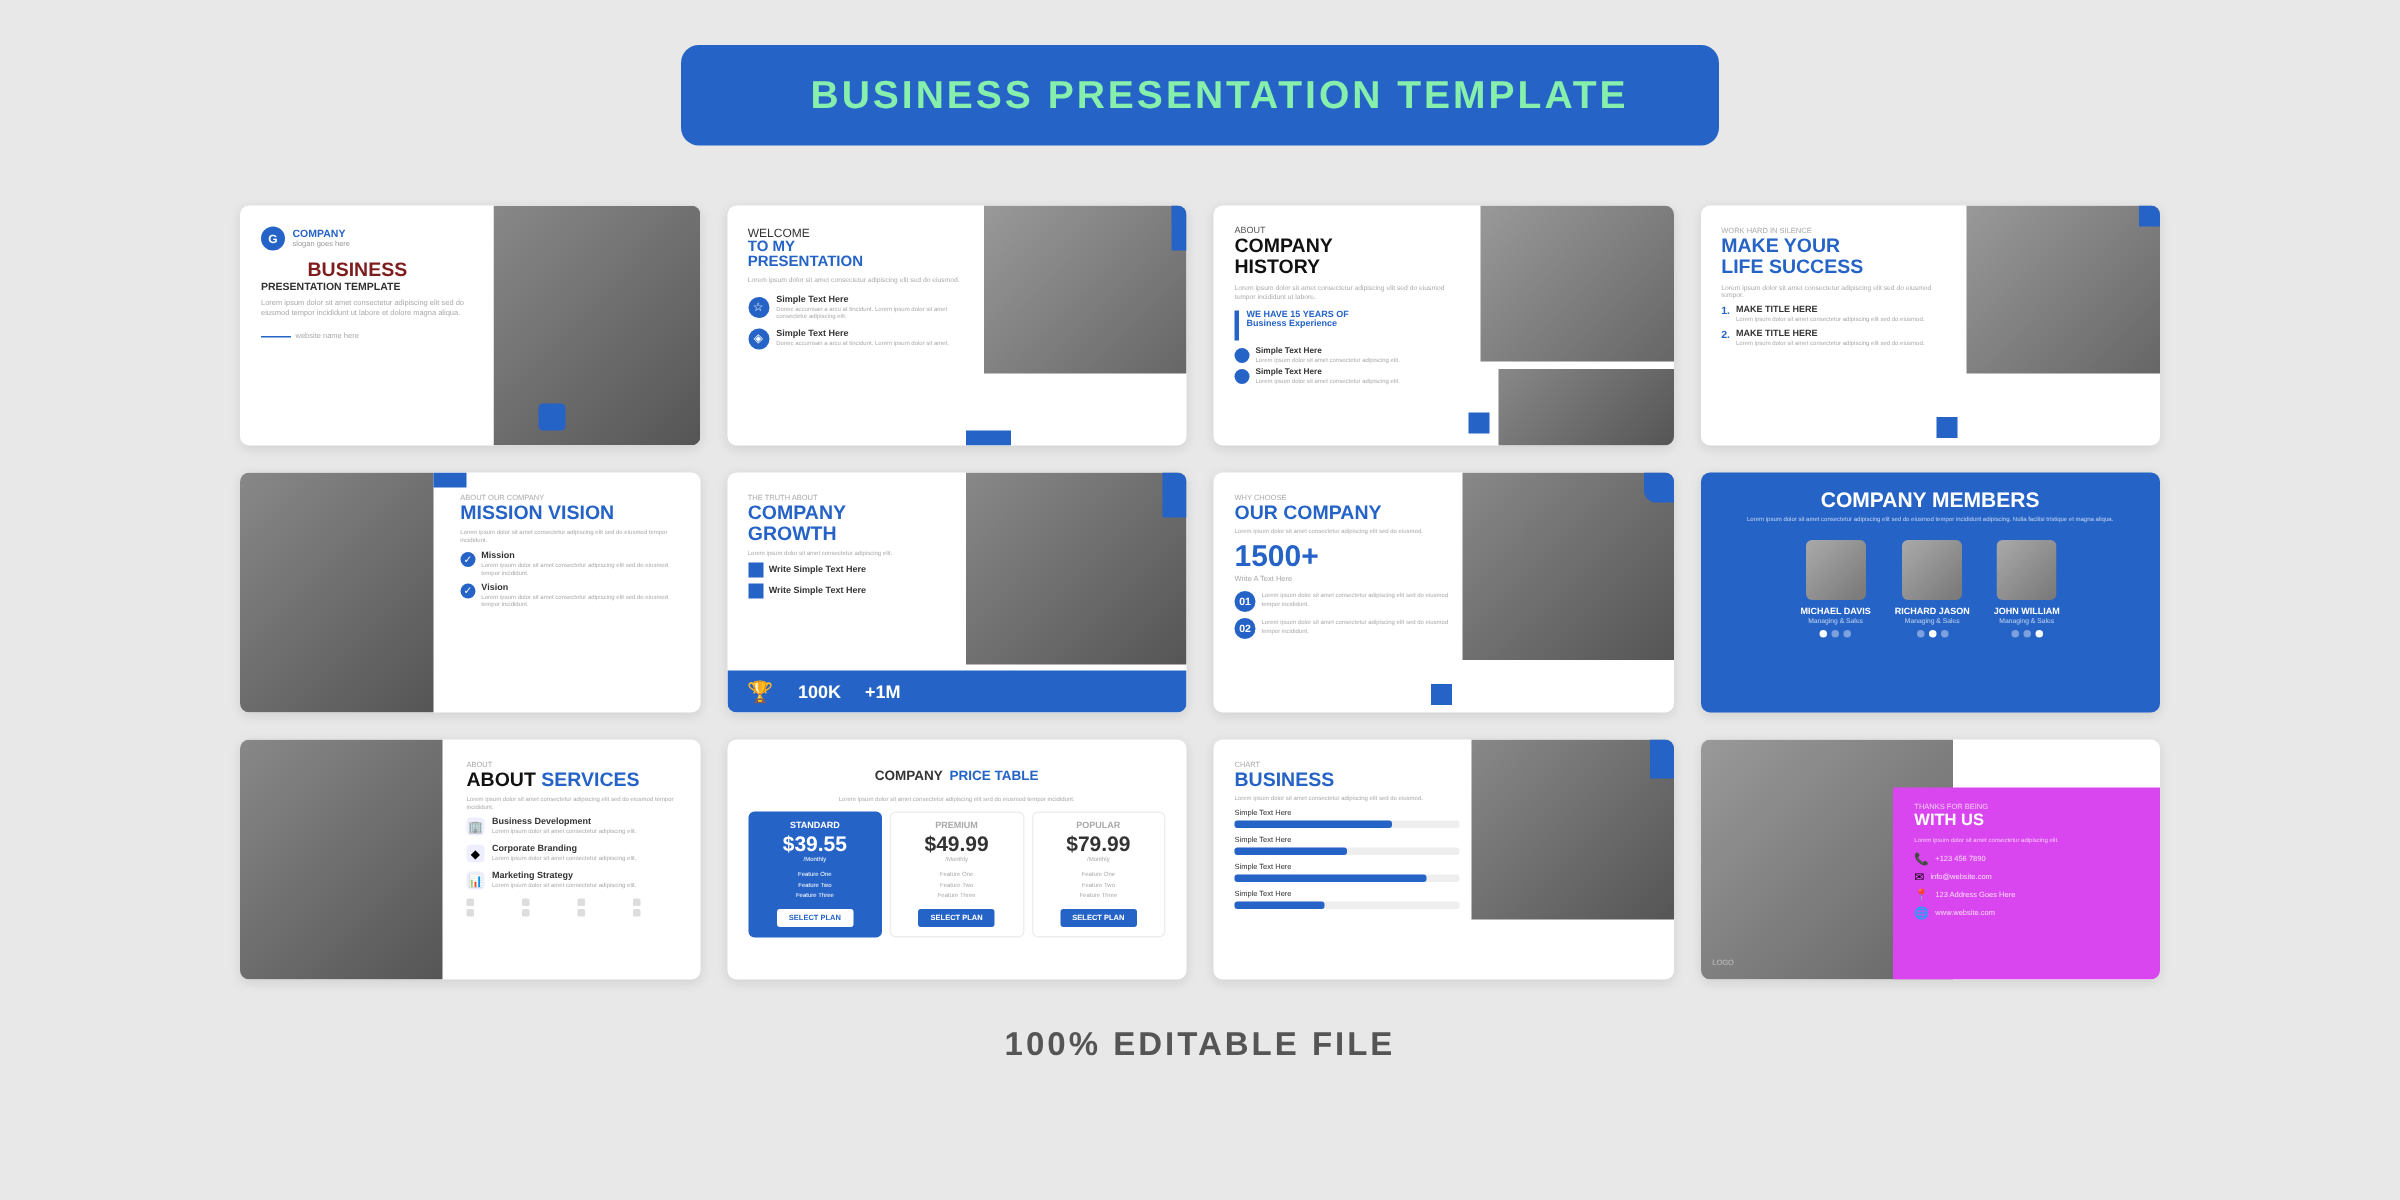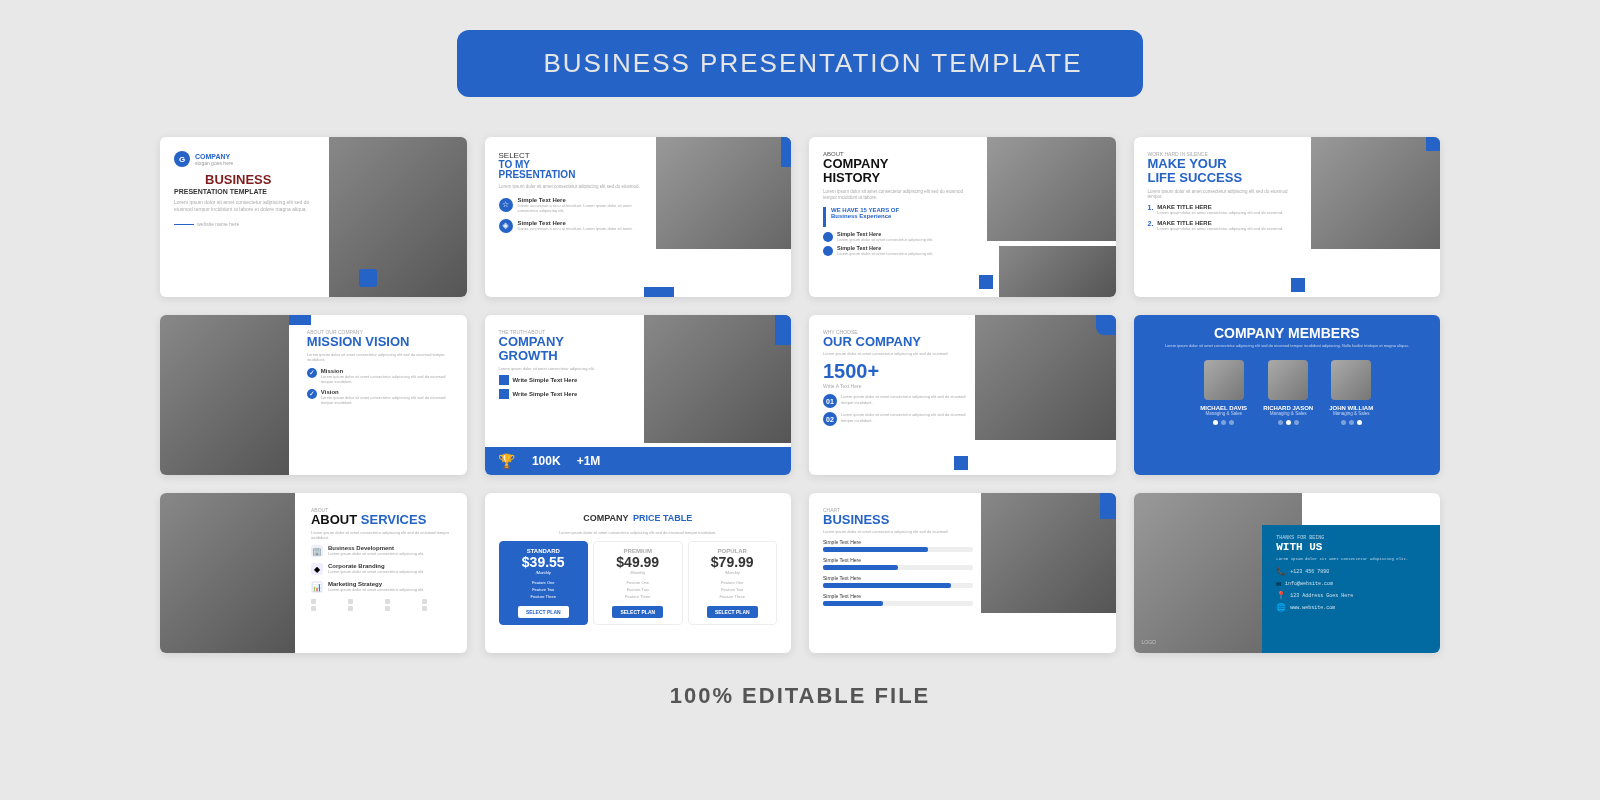--- a/index.html
+++ b/index.html
@@ -12,23 +12,23 @@
       padding: 30px 20px 40px;
       min-height: 800px;
     }
     .main-title-box {
       background: #2563c7;
       border-radius: 12px;
       padding: 18px 60px;
       margin-bottom: 40px;
     }
     .main-title-box h1 {
-      color: #e5e5e5;
+      color: #86efac;
       font-size: 26px;
-      font-weight: 400;
+      font-weight: 700;
       letter-spacing: 2px;
       text-transform: uppercase;
       margin-left: 26px;
     }
     .slides-grid {
       display: grid;
       grid-template-columns: repeat(4, 1fr);
       gap: 18px;
       width: 100%;
       max-width: 1280px;
@@ -248,23 +248,22 @@
     .slide-12 { padding: 0; overflow: hidden; }
     .slide-12 .s12-bg-img {
       position: absolute; left: 0; top: 0; bottom: 0;
       width: 55%;
       background: linear-gradient(135deg, #999 0%, #666 100%);
     }
     .slide-12 .s12-content {
       position: absolute;
       right: 0; top: 20%; bottom: 0;
       width: 58%;
-      background: #0369a1;
+      background: #d946ef;
       padding: 10px 14px;
-      font-family: Liberation Mono, monospace;
     }
     .slide-12 .s12-tag { font-size: 5px; color: rgba(255,255,255,0.7); }
     .slide-12 .s12-title { font-size: 11px; font-weight: 900; color: white; line-height: 1.2; }
     .slide-12 .s12-text { font-size: 4px; color: rgba(255,255,255,0.7); margin: 3px 0 6px; }
     .s12-contact-item { display: flex; align-items: center; gap: 4px; margin-bottom: 3px; }
     .s12-contact-icon { font-size: 8px; }
     .s12-contact-text { font-size: 5px; color: rgba(255,255,255,0.8); }
     .slide-12 .s12-logo { position: absolute; bottom: 8px; left: 8px; font-size: 5px; color: rgba(255,255,255,0.5); }
 
     .footer-text {
@@ -304,21 +303,21 @@
       </div>
     </div>
     <div class="slide-image">
       <div class="slide-image-inner"></div>
     </div>
     <div class="blue-accent-br"></div>
   </div>
 
   <div class="slide slide-2" style="position:relative;">
     <div style="width:52%;z-index:2;position:relative;">
-      <div class="s2-heading">SELECT</div>
+      <div class="s2-heading">WELCOME</div>
       <div class="s2-title">TO MY<br>PRESENTATION</div>
       <div class="s2-text">Lorem ipsum dolor sit amet consectetur adipiscing elit sed do eiusmod.</div>
       <div class="s2-item">
         <div class="s2-icon-sq">
             <span>☆</span>
           </div>
         <div class="s2-item-text">
           <div class="s2-item-title">Simple Text Here</div>
           <div class="s2-item-sub">Donec accumsan a arcu at tincidunt. Lorem ipsum dolor sit amet consectetur adipiscing elit.</div>
         </div>

